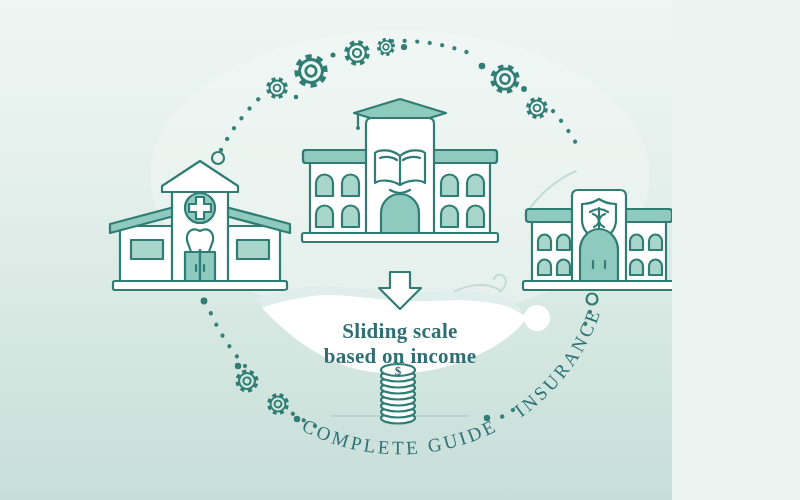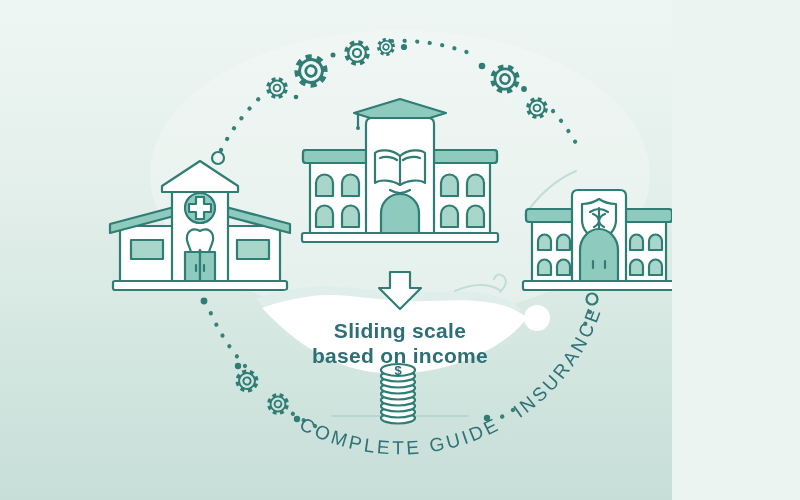--- a/index.html
+++ b/index.html
@@ -1,19 +1,19 @@
 <!DOCTYPE html>
 <html><head>
 <meta charset="utf-8">
 <style>
   html,body{margin:0;padding:0;background:#ecf4f1;}
   .stage{
     position:relative;width:672px;height:500px;overflow:hidden;
     background:linear-gradient(180deg,#eef6f3 0%,#e3efeb 38%,#d5e7e1 68%,#c7ded8 100%);
-    font-family:Liberation Sans, sans-serif;
+    font-family:Liberation Serif, serif;
   }
   svg{position:absolute;left:0;top:0;}
   .ln{stroke:#2f7d74;stroke-width:2.2;stroke-linejoin:round;stroke-linecap:round;}
   .white{fill:#ffffff;}
   .teal{fill:#8ecabd;}
   .tealLight{fill:#a9d6cb;}
   .noFill{fill:none;}
   .dots{fill:none;stroke:#38817a;stroke-width:4.2;stroke-linecap:round;stroke-dasharray:0.1 12.5;}
   .accentDot{fill:#2f7d74;}
   .faint{fill:none;stroke:#c2ddd6;stroke-width:2;stroke-linecap:round;}

